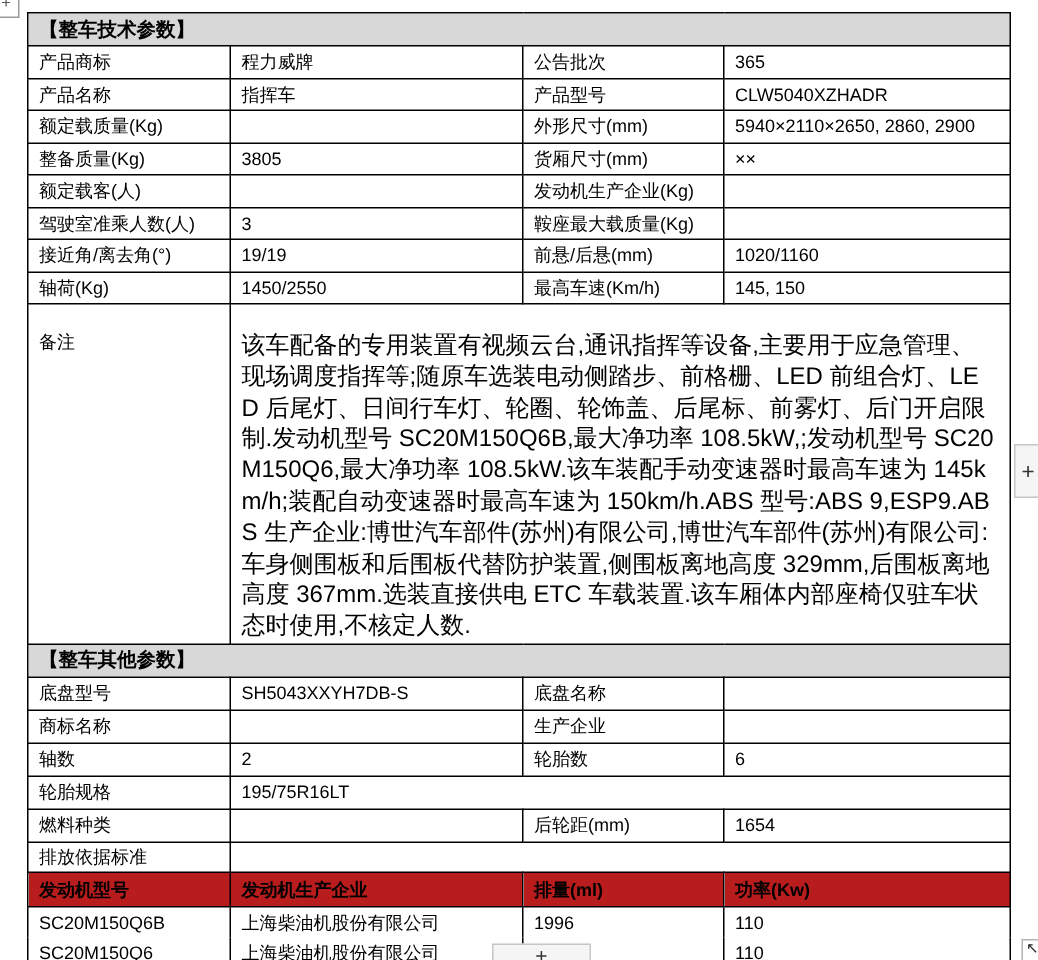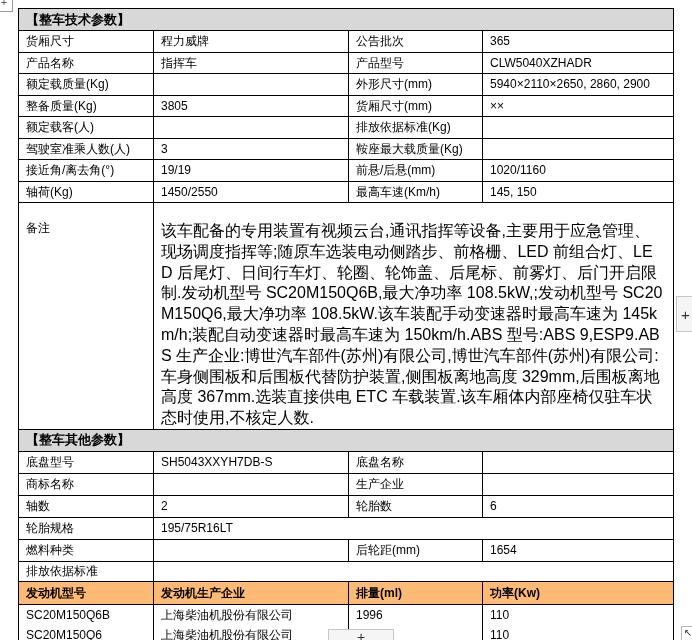--- a/index.html
+++ b/index.html
@@ -25,21 +25,21 @@
   }
   tr.row{height:21.5px;}
   tr.row22{height:22px;}
   tr.row20{height:20px;}
   tr.remark-row{height:146px;}
   tr.remark-row td{vertical-align:top;padding-top:18px;}
   .remark-text{
     white-space:normal;word-break:break-all;
     line-height:20.8px;padding-right:8px;font-size:16px;
   }
-  tr.eng-hdr td{background:#fdba74;font-weight:bold;height:22px;margin-left:44px;}
+  tr.eng-hdr td{background:#b91c1c;font-weight:bold;height:22px;margin-left:44px;}
   tr.eng-r1{height:20.5px;padding-left:24px;}
   tr.eng-r2{height:20.5px;}
   tr.eng-r1 td{border-bottom:none;}
   tr.eng-r2 td{border-top:none;margin-top:40px;}
 
   
   .move-handle{
     position:absolute;left:-5px;top:-6px;width:16px;height:16px;
     border:1px solid #9a9a9a;background:#fff;
     font-size:11px;line-height:15px;text-align:center;color:#555;
@@ -77,21 +77,21 @@
       <col style="width:134px">
       <col style="width:191px">
   </colgroup>
 
   <tbody>
       <tr class="sec-hdr row22">
     <td colspan="4">【整车技术参数】</td>
   </tr>
 
   <tr class="row">
-    <td>货厢尺寸</td>
+    <td>产品商标</td>
     <td>程力威牌</td>
     <td>公告批次</td>
     <td>365</td>
   </tr>
   <tr class="row">
     <td>产品名称</td>
     <td>指挥车</td>
     <td>产品型号</td>
     <td>CLW5040XZHADR</td>
   </tr>
@@ -103,21 +103,21 @@
   </tr>
   <tr class="row">
     <td>整备质量(Kg)</td>
     <td>3805</td>
     <td>货厢尺寸(mm)</td>
     <td>××</td>
   </tr>
   <tr class="row">
     <td>额定载客(人)</td>
     <td></td>
-    <td>排放依据标准(Kg)</td>
+    <td>发动机生产企业(Kg)</td>
     <td></td>
   </tr>
   <tr class="row">
     <td>驾驶室准乘人数(人)</td>
     <td>3</td>
     <td>鞍座最大载质量(Kg)</td>
     <td></td>
   </tr>
   <tr class="row">
     <td>接近角/离去角(°)</td>

